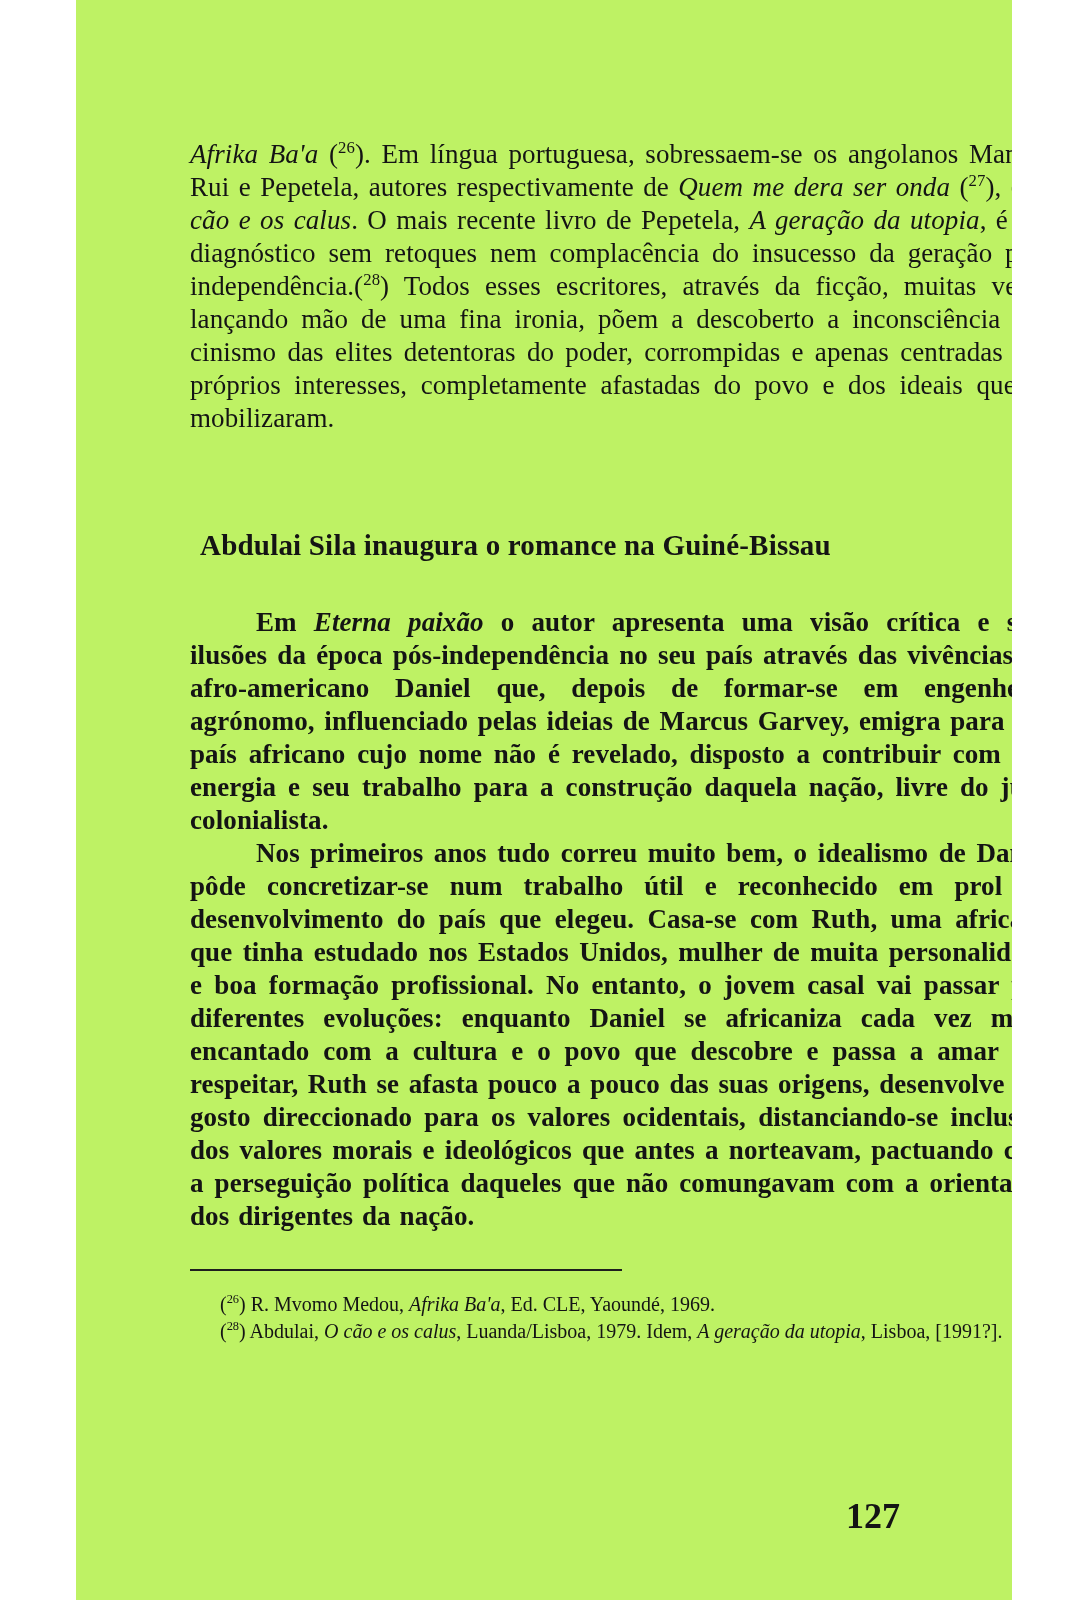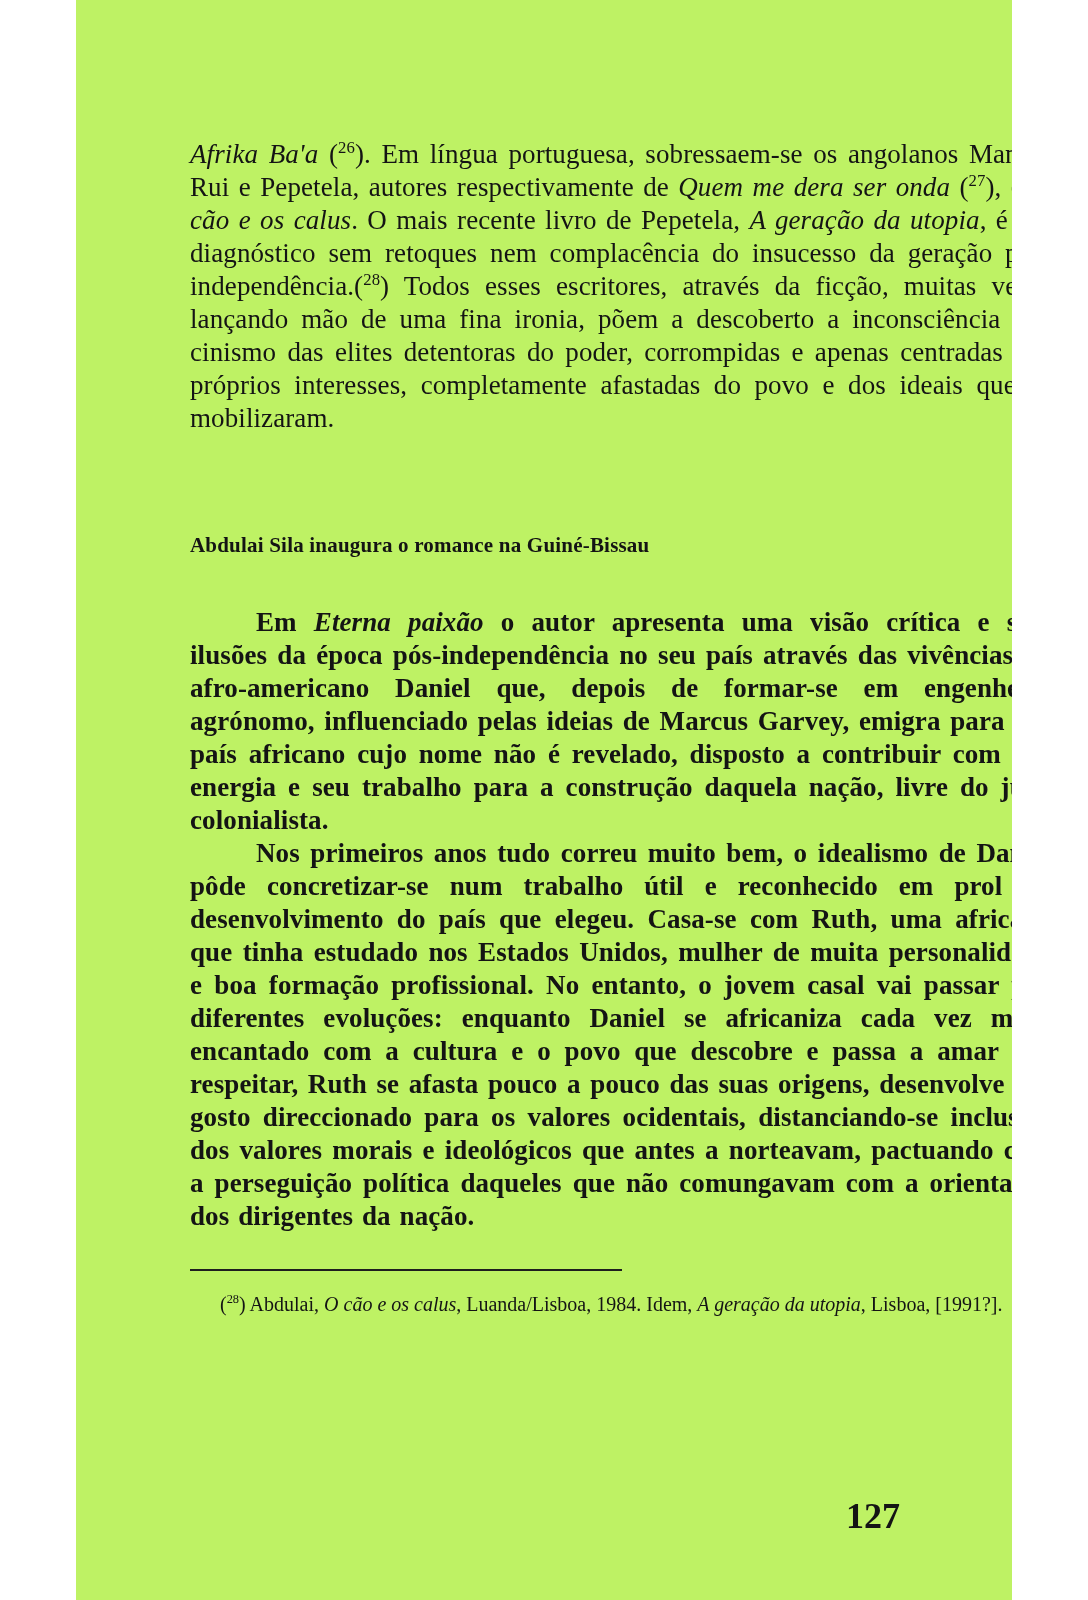--- a/index.html
+++ b/index.html
@@ -27,22 +27,22 @@
   p.body {
     margin: 0;
     font-size: 27px;
     line-height: 33px;
     text-align: justify;
     word-spacing: 2px;
     letter-spacing: 0.1px;
   }
   p.body.indent { text-indent: 66px; font-weight: bold; }
   h2.heading {
-    margin: 94px 0 44px 0;
-    font-size: 21px;
+    margin: 94px 0 44px 10px;
+    font-size: 29px;
     line-height: 33px;
     font-weight: 700;
     letter-spacing: 0.2px;
   }
   sup {
     font-size: 0.62em;
     line-height: 0;
     vertical-align: super;
   }
   i { font-style: italic; }
@@ -78,19 +78,20 @@
 
     <h2 class="heading">Abdulai Sila inaugura o romance na Guiné-Bissau</h2>
 
     <p class="body indent"><span>Em </span><i>Eterna paixão</i><span> o autor apresenta uma visão crítica e sem ilusões da época pós-independência no seu país através das vivências do afro-americano Daniel que, depois de formar-se em engenheiro agrónomo, influenciado pelas ideias de Marcus Garvey, emigra para um país africano cujo nome não é revelado, disposto a contribuir com sua energia e seu trabalho para a construção daquela nação, livre do jugo colonialista.</span></p>
 
     <p class="body indent"><span>Nos primeiros anos tudo correu muito bem, o idealismo de Daniel pôde concretizar-se num trabalho útil e reconhecido em prol do desenvolvimento do país que elegeu. Casa-se com Ruth, uma africana que tinha estudado nos Estados Unidos, mulher de muita personalidade e boa formação profissional. No entanto, o jovem casal vai passar por diferentes evoluções: enquanto Daniel se africaniza cada vez mais, encantado com a cultura e o povo que descobre e passa a amar e a respeitar, Ruth se afasta pouco a pouco das suas origens, desenvolve um gosto direccionado para os valores ocidentais, distanciando-se inclusive dos valores morais e ideológicos que antes a norteavam, pactuando com a perseguição política daqueles que não comungavam com a orientação dos dirigentes da nação.</span></p>
 
     <hr class="fn-rule">
 
     <div class="footnotes">
-      <p class="footnote"><span>(</span><sup>28</sup><span>) Abdulai, </span><i>O cão e os calus</i><span>, Luanda/Lisboa, 1984. Idem, </span><i>A geração da utopia</i><span>, Lisboa, [1991?].</span></p>
+      <p class="footnote"><span>(</span><sup>26</sup><span>) R. Mvomo Medou, </span><i>Afrika Ba'a</i><span>, Ed. CLE, Yaoundé, 1969.</span></p>
+      <p class="footnote"><span>(</span><sup>28</sup><span>) Abdulai, </span><i>O cão e os calus</i><span>, Luanda/Lisboa, 1979. Idem, </span><i>A geração da utopia</i><span>, Lisboa, [1991?].</span></p>
     </div>
 
   </div>
 
   <div class="page-number">127</div>
 </div>
 
 </body></html>

